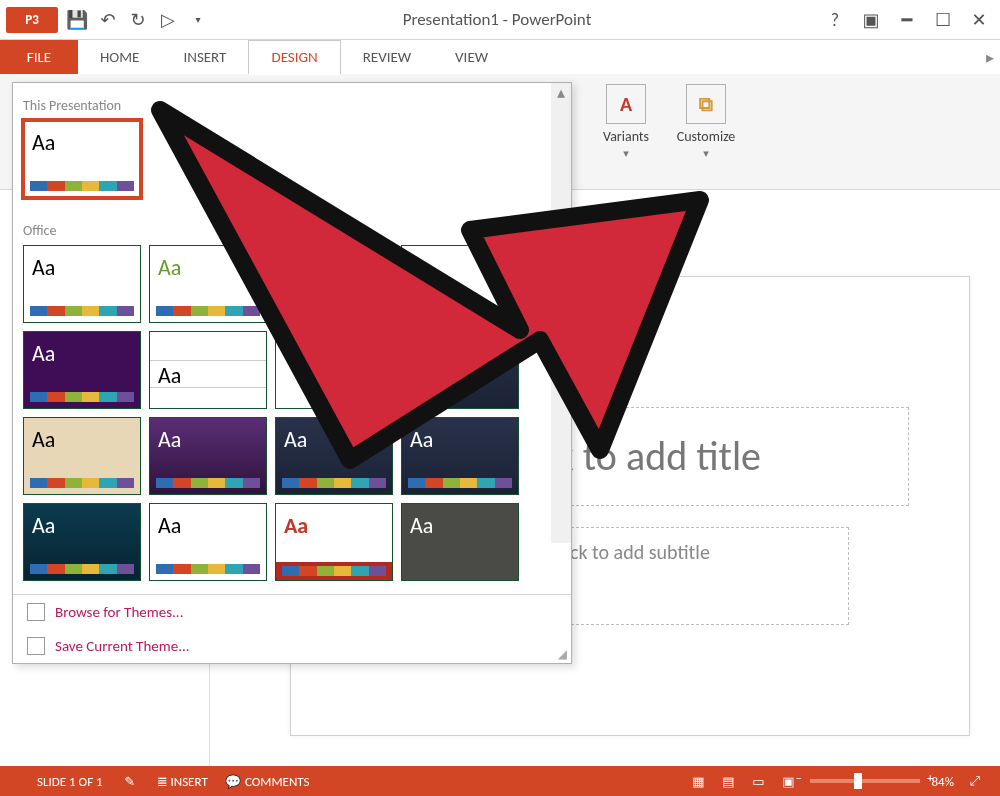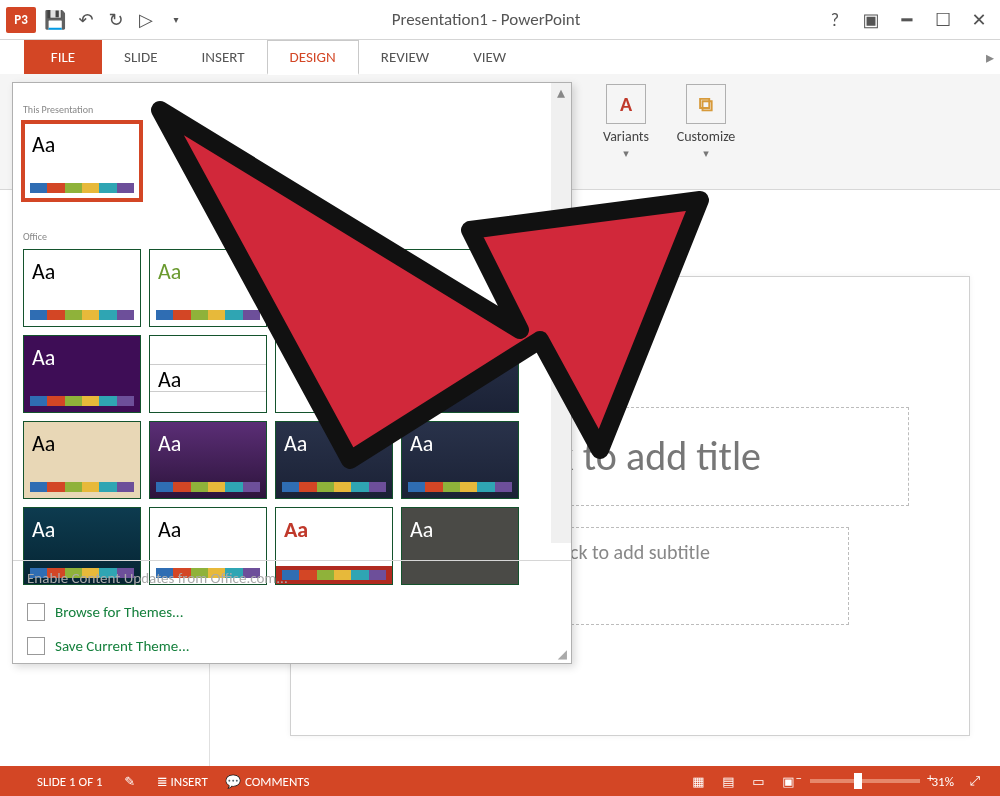--- a/index.html
+++ b/index.html
@@ -1,43 +1,43 @@
 <!DOCTYPE html>
 <html><head>
 <meta charset="utf-8">
 <style>
 * { margin: 0; padding: 0; box-sizing: border-box; font-family: "Segoe UI", Calibri, Arial, sans-serif; }
 body { background: #fff; width: 1000px; height: 796px; overflow: hidden; position: relative; }
 
 .titlebar { height: 40px; background: #fff; border-bottom: 1px solid #d5d5d5; display: flex; align-items: center; }
 .qat { display: flex; align-items: center; gap: 10px; padding-left: 6px; }
-.qat .app-badge { width: 30px; height: 26px; background: #d34625; color: #fff; font-size: 13px; font-weight: bold; display: flex; align-items: center; justify-content: center; border-radius: 2px; }
+.qat .app-badge { width: 52px; height: 26px; background: #d34625; color: #fff; font-size: 13px; font-weight: bold; display: flex; align-items: center; justify-content: center; border-radius: 2px; }
 .qat .qico { width: 20px; height: 20px; color: #555; display: inline-flex; align-items: center; justify-content: center; font-size: 18px; }
 .title-center { flex: 1; text-align: center; color: #555; font-size: 17px; padding-right: 40px; }
 .syswin { display: flex; align-items: center; gap: 18px; padding-right: 12px; color: #555; font-size: 18px; }
 .syswin span { display: inline-flex; width: 18px; height: 18px; align-items: center; justify-content: center; }
 
 .tabsbar { height: 34px; background: #fff; display: flex; align-items: stretch; }
-.filetab { width: 78px; background: #d34625; color: #fff; display: flex; align-items: center; justify-content: center; font-size: 15px; margin-left: 24px; }
+.filetab { width: 78px; background: #d34625; color: #fff; display: flex; align-items: center; justify-content: center; font-size: 15px; }
 .tab { padding: 0 22px; display: flex; align-items: center; color: #555; font-size: 15px; cursor: default; }
 .tab.active { color: #d34625; border: 1px solid #c9c9c9; border-bottom: 2px solid #fff; margin-bottom: -1px; }
 .tab-scroll { margin-left: auto; width: 20px; display: flex; align-items: center; justify-content: center; color: #888; }
 
 .ribbon { height: 116px; background: #f5f5f5; border-bottom: 1px solid #d7d7d7; display: flex; }
 .ribbon-left { width: 580px; }
 .ribbon-right { flex: 1; display: flex; align-items: flex-start; padding-top: 8px; padding-left: 6px; }
 .rbtn { width: 80px; height: 80px; text-align: center; color: #444; font-size: 14px; }
 .rbtn .ribox { width: 40px; height: 40px; border: 1px solid #b0b0b0; margin: 2px auto 4px; display: flex; align-items: center; justify-content: center; font-size: 20px; font-weight: bold; }
 .rbtn .ribox.v { color: #c0392b; }
 .rbtn .ribox.c { color: #d79a3a; }
 .rbtn .drop { display: block; color: #777; font-size: 11px; margin-top: 2px; }
 .collapse-caret { position: absolute; right: 8px; top: 190px; color: #777; font-size: 16px; }
 
 .themes-panel { position: absolute; left: 12px; top: 82px; width: 560px; height: 582px; background: #fff; border: 1px solid #b0b0b0; box-shadow: 3px 3px 8px rgba(0,0,0,0.15); z-index: 20; }
-.tp-head { padding: 20px 10px 2px; color: #888; font-size: 10px; }
+.tp-head { padding: 14px 10px 2px; color: #888; font-size: 14px; }
 .tp-row { display: flex; flex-wrap: wrap; gap: 8px; padding: 4px 10px 10px; }
 .theme-thumb { width: 118px; height: 78px; border: 1px solid #14532d; background: #fff; position: relative; overflow: hidden; }
 .theme-thumb.sel { outline: 4px solid #d34625; outline-offset: -2px; }
 .theme-thumb .aa { position: absolute; left: 8px; top: 8px; font-size: 22px; }
 .theme-thumb .bar { position: absolute; left: 6px; right: 6px; bottom: 6px; height: 10px; display: flex; }
 .theme-thumb .bar i { flex: 1; }
 .theme-thumb.dark { background: linear-gradient(#29324a,#1b2236); }
 .theme-thumb.dark .aa { color: #fff; }
 .theme-thumb.teal { background: linear-gradient(#0d3b4f,#062432); }
 .theme-thumb.teal .aa { color: #fff; }
@@ -51,21 +51,21 @@
 .theme-thumb.red .underbar { position:absolute; left:0; right:0; bottom:0; height:18px; background:#b02a1f; }
 .theme-thumb.green .aa { color: #6a9a2f; }
 .theme-thumb.stripe .mid { position:absolute; left:0; right:0; top:28px; height:28px; background:#fff; border-top:1px solid #ccc; border-bottom:1px solid #ccc; }
 .theme-thumb.stone { background: #4a4a46; }
 .theme-thumb.stone .aa { color:#fff; }
 .colbar i:nth-child(1){background:#2f6db3}.colbar i:nth-child(2){background:#d34625}.colbar i:nth-child(3){background:#8fb23a}.colbar i:nth-child(4){background:#e7b93a}.colbar i:nth-child(5){background:#2fa5b3}.colbar i:nth-child(6){background:#6d4f9a}
 
 .tp-scroll { position: absolute; right: 0; top: 0; width: 20px; bottom: 120px; background: #f0f0f0; }
 .tp-scroll .up { position:absolute; top:0; left:0; right:0; height:20px; text-align:center; color:#888; }
 .tp-footer { position:absolute; left:0; right:0; bottom:0; border-top:1px solid #d6d6d6; }
-.tp-footer .fitm { display:flex; align-items:center; gap:10px; padding: 8px 14px; color:#15803d; font-size:15px; }
+.tp-footer .fitm { display:flex; align-items:center; gap:10px; padding: 8px 14px; color:#be185d; font-size:15px; }
 .tp-footer .fitm.dis { color:#aaa; }
 .tp-footer .fico { width:18px; height:18px; border:1px solid #999; display:inline-block; }
 .tp-footer .resize { position:absolute; right:4px; bottom:2px; color:#aaa; font-size:12px; }
 
 .workspace { position:absolute; left:0; right:0; top:190px; bottom:30px; display:flex; background:#fff; }
 .thumbs { width:210px; border-right:1px solid #e0e0e0; }
 .canvas-area { flex:1; background:#fff; position:relative; }
 .slide { position:absolute; left:80px; top:86px; right:30px; height:460px; background:#fff; border:1px solid #d0d0d0; box-shadow:0 0 6px rgba(0,0,0,0.06); }
 .titlebox { position:absolute; left:60px; right:60px; top:130px; border:1px dashed #bcbcbc; padding:24px 16px; text-align:center; color:#777; font-size:40px; font-weight:300; }
 .subbox { position:absolute; left:120px; right:120px; top:250px; border:1px dashed #bcbcbc; padding:12px 16px 60px; text-align:center; color:#888; font-size:20px; }
@@ -98,21 +98,21 @@
     <span>?</span>
     <span>▣</span>
     <span>━</span>
     <span>☐</span>
     <span>✕</span>
   </div>
 </div>
 
 <div class="tabsbar">
   <div class="filetab">FILE</div>
-  <div class="tab">SLIDE</div>
+  <div class="tab">HOME</div>
   <div class="tab">INSERT</div>
   <div class="tab active">DESIGN</div>
   <div class="tab">REVIEW</div>
   <div class="tab">VIEW</div>
   <div class="tab-scroll">▸</div>
 </div>
 
 <div class="ribbon">
   <div class="ribbon-left"></div>
   <div class="ribbon-right">
@@ -284,23 +284,20 @@
             <i></i>
           </span>
         </span>
       </div>
     <div class="theme-thumb stone">
         <span class="aa">Aa</span>
       </div>
   </div>
 
   <div class="tp-footer">
-    <div class="fitm dis">
-      <span>Enable Content Updates from Office.com...</span>
-    </div>
     <div class="fitm">
       <span class="fico"></span>
       <span>Browse for Themes...</span>
     </div>
     <div class="fitm">
       <span class="fico"></span>
       <span>Save Current Theme...</span>
     </div>
     <span class="resize">◢</span>
   </div>
@@ -318,16 +315,16 @@
     <span>💬 <span>COMMENTS</span></span>
   </div>
   <div class="sb-right">
     <span class="sb-ico">▦</span>
     <span class="sb-ico">▤</span>
     <span class="sb-ico">▭</span>
     <span class="sb-ico">▣</span>
     <div class="zoom-slider">
         <span class="thumb"></span>
       </div>
-    <span>31%</span>
+    <span>84%</span>
     <span class="sb-ico">⤢</span>
   </div>
 </div>
 
 </body></html>

